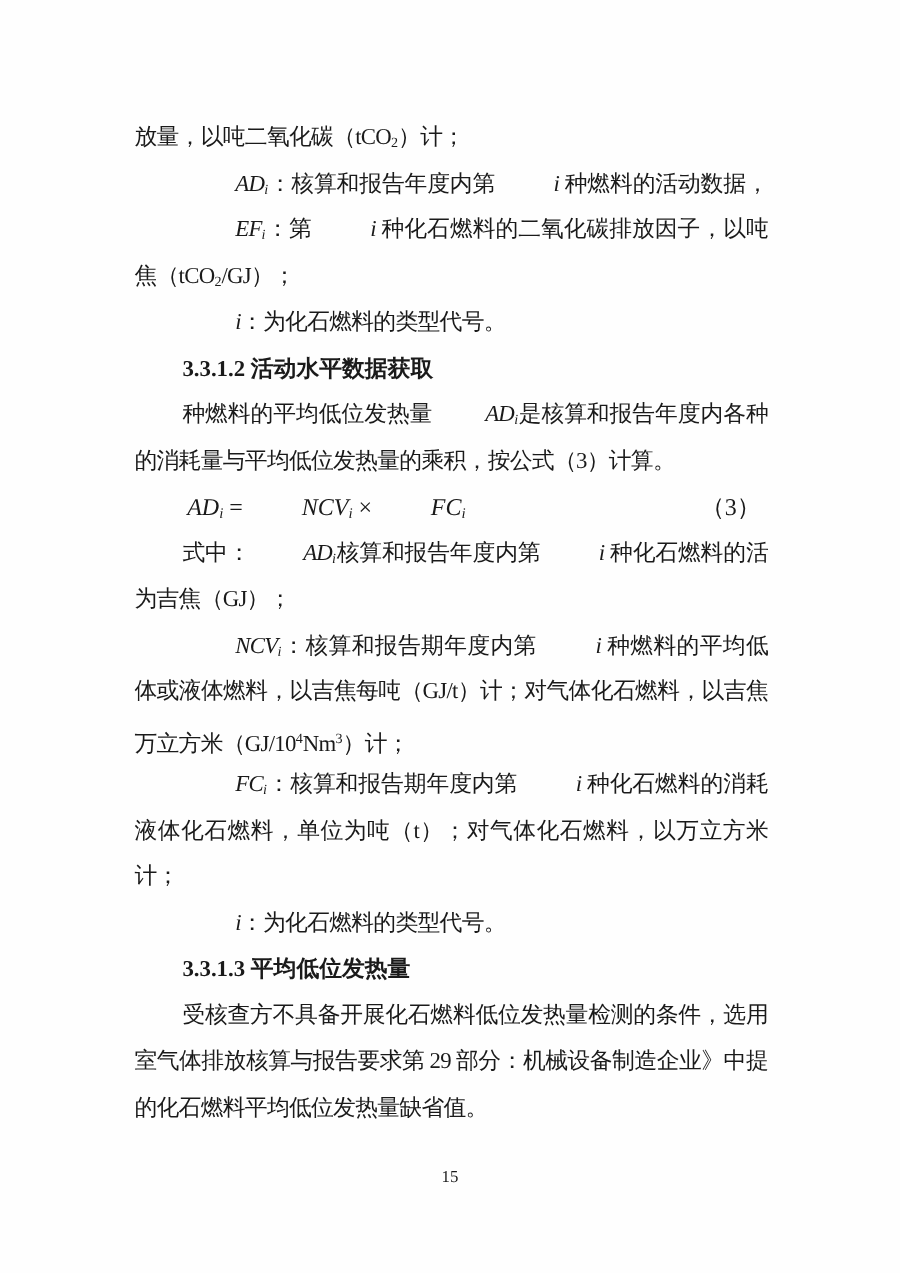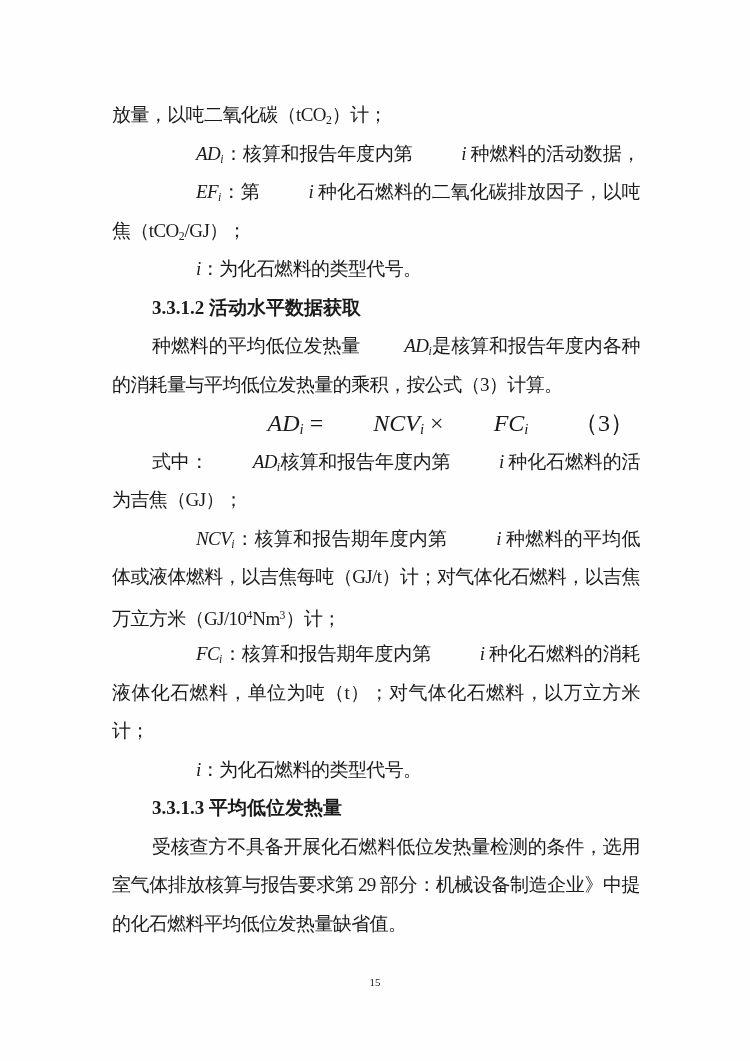--- a/index.html
+++ b/index.html
@@ -37,40 +37,40 @@
   .line.justify {
     white-space: normal;
     text-align: justify;
     text-align-last: justify;
     text-justify: inter-character;
   }
   .line.indent { padding-left: 40px; }
   .line.heading { font-weight: bold; letter-spacing: 0; }
   .line.formula {
     position: relative;
-    text-align: center;
+    text-align: left;
     letter-spacing: 0;
-    font-size: 24px;
+    font-size: 20px;
   }
   .line.formula .eqno {
     position: absolute;
     right: 6px;
     top: 0;
   }
   .seg-i  { font-style: italic; margin-left: 44px; }
   .seg-sub  { font-size: 0.62em; vertical-align: -0.22em; letter-spacing: 0; }
   .seg-sup  { font-size: 0.62em; vertical-align: 0.55em; letter-spacing: 0; }
   .seg-isub { font-style: italic; font-size: 0.62em; vertical-align: -0.22em; letter-spacing: 0; }
   .footer {
     position: absolute;
     left: 0;
     top: 972px;
     width: 750px;
     text-align: center;
-    font-size: 11px;
+    font-size: 14px;
     line-height: 20px;
     color: #1a1a1a;
   }
 </style>
 </head>
 <body>
 
 <div class="page">
   <div class="content">
       <div class="line"><span>放量，以吨二氧化碳（tCO</span><span class="seg-sub">2</span><span>）计；</span></div>

